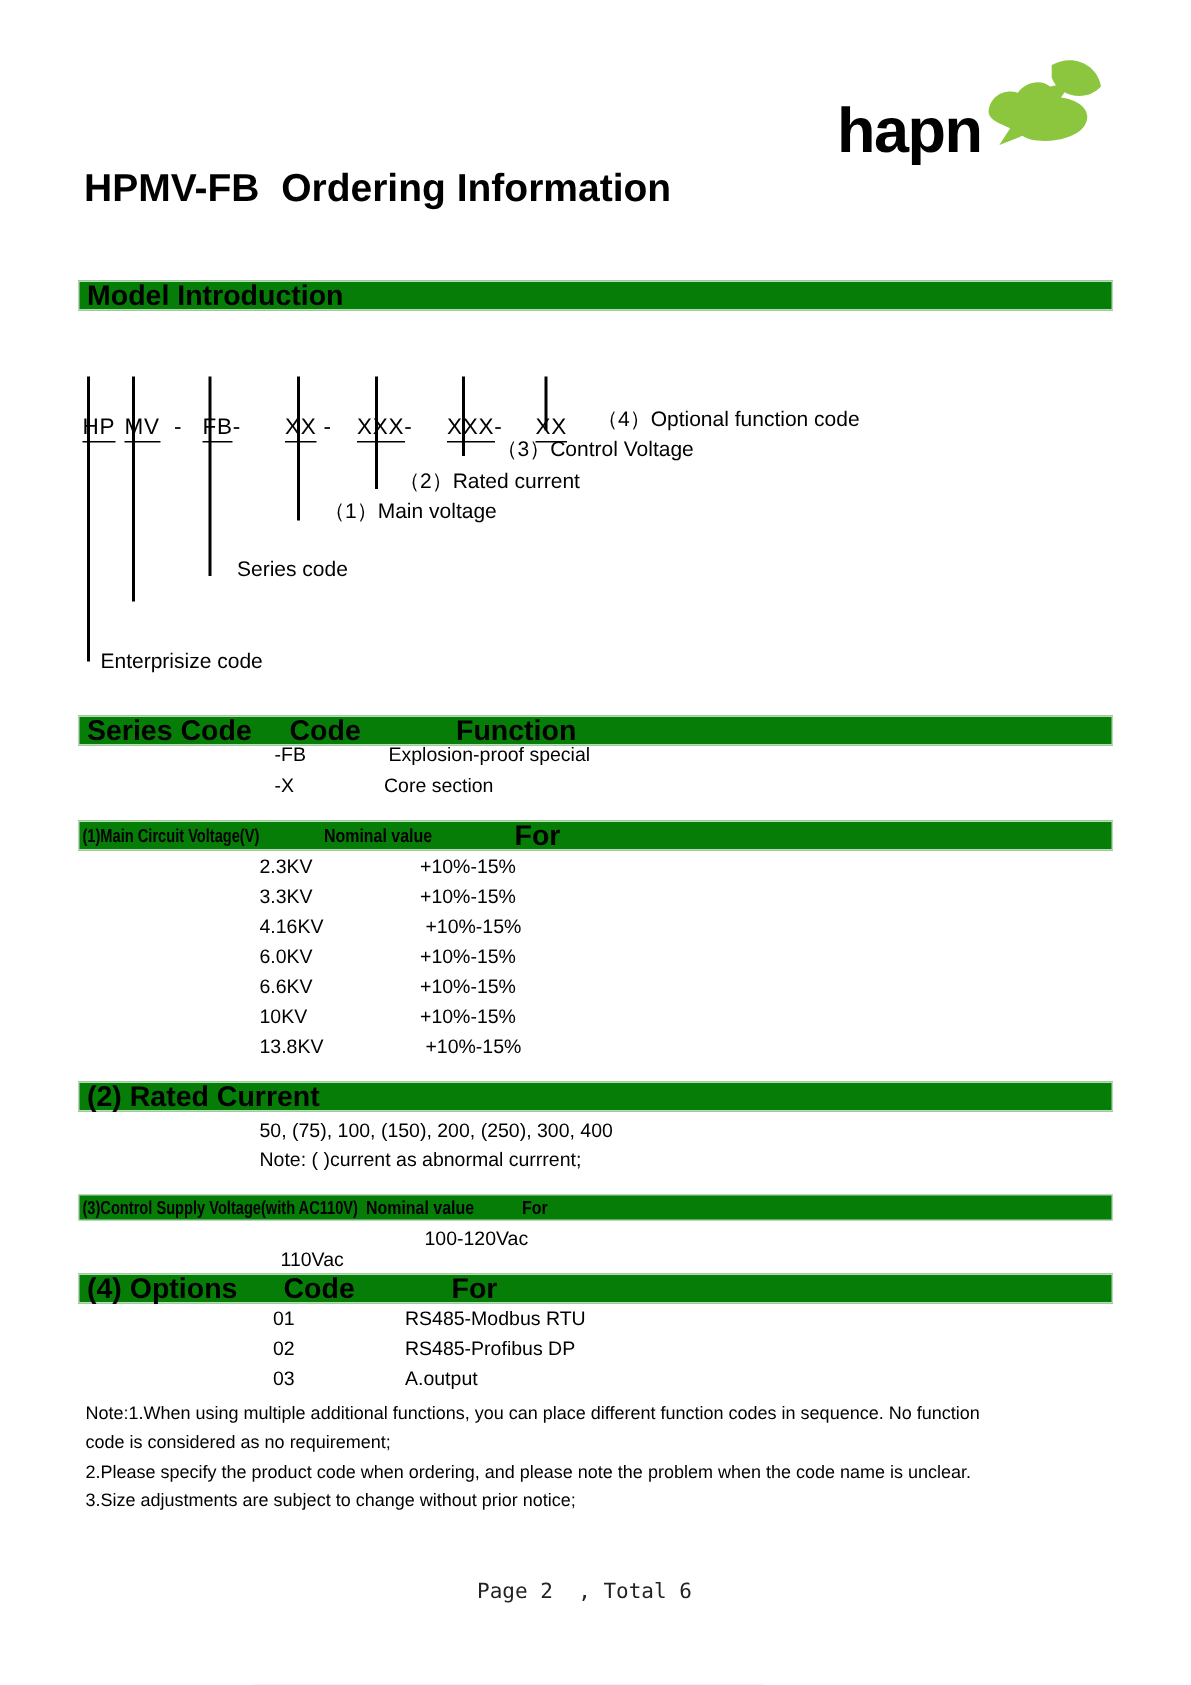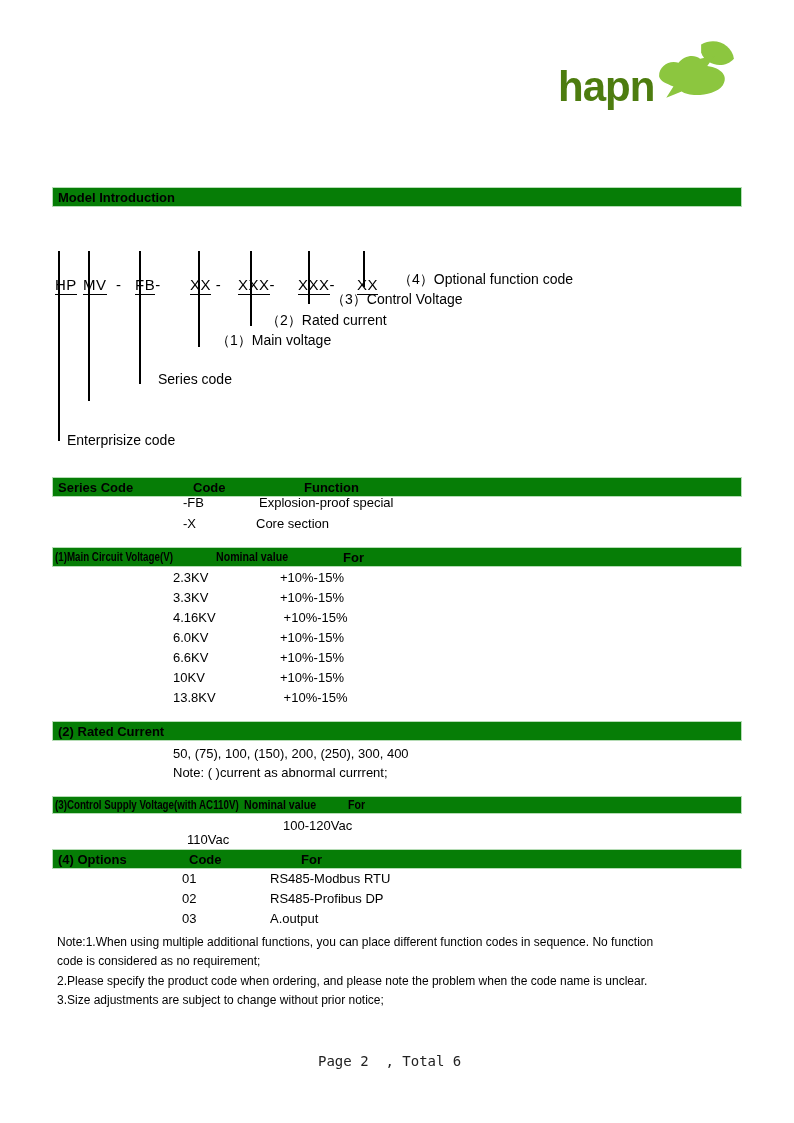--- a/index.html
+++ b/index.html
@@ -1,30 +1,30 @@
 <!DOCTYPE html>
 <html><head>
 <meta charset="utf-8">
 <style>
   html,body{margin:0;padding:0;background:#e8e8e8;}
   .page{position:relative;width:794px;height:1123px;background:#ffffff;margin:0 auto;
         font-family:"Liberation Sans",sans-serif;color:#000;overflow:hidden;}
 
   
   .logo{position:absolute;left:558px;top:42px;width:186px;height:62px;display:flex;align-items:flex-end;}
-  .logo-text{font-size:42px;font-weight:bold;letter-spacing:-1px;line-height:0.78;color:#4d7c0f;}
+  .logo-text{font-size:42px;font-weight:bold;letter-spacing:-1px;line-height:0.78;color:#000000;}
   .logo-bird{margin-left:2px;margin-bottom:1px;}
 
   
   .page-title{position:absolute;left:56px;top:110px;font-size:26px;font-weight:bold;white-space:pre;}
 
   
   .bar{position:absolute;left:52px;width:690px;height:20px;background:#067d06;
        border:1px solid #b5dcb5;box-sizing:border-box;}
-  .bar .bh{position:absolute;top:1px;line-height:17px;font-weight:bold;font-size:13px;white-space:pre;}
+  .bar .bh{position:absolute;top:1px;line-height:17px;font-weight:bold;font-size:19px;white-space:pre;}
   .bh.cond{font-size:12.5px;transform:scaleX(0.78);transform-origin:0 50%;}
   .bh.cond2{font-size:12.5px;transform:scaleX(0.85);transform-origin:0 50%;}
 
   
   .seg{position:absolute;top:231px;font-size:15px;letter-spacing:0.5px;white-space:pre;margin-top:45px;}
   .seg .c{border-bottom:1px solid #000;padding-bottom:1px;}
   .vline{position:absolute;width:2px;background:#000;}
   .callout{position:absolute;font-size:14px;white-space:pre;}
 
   
@@ -46,20 +46,21 @@
   <div class="logo">
     <span class="logo-text">hapn</span>
     <span class="logo-bird">
       <svg width="80" height="60" viewBox="0 0 78 58">
         <path fill="#8cc63f" d="M44,5 C58,-3 74,5 76,19 C66,30 48,25 44,13 Z"></path>
         <path fill="#8cc63f" d="M3,36 C3,26 13,20 22,23 C27,16 37,14 43,19 L57,16 L50,26 C64,28 71,36 65,45 C58,55 33,57 25,51 L10,57 L17,46 C10,43 4,41 3,36 Z"></path>
       </svg>
     </span>
   </div>
 
+  <div class="page-title">HPMV-FB  Ordering Information</div>
 
   <div class="bar" style="top:187px;">
     <span class="bh" style="left:5px;">Model Introduction</span>
   </div>
 
   <div>
     <span class="seg" style="left:55px;"><span class="c">HP</span><span></span></span>
     <span class="seg" style="left:83px;"><span class="c">MV</span><span></span></span>
     <span class="seg" style="left:116px;"><span>-</span></span>
     <span class="seg" style="left:135px;"><span class="c">FB</span><span>-</span></span>

